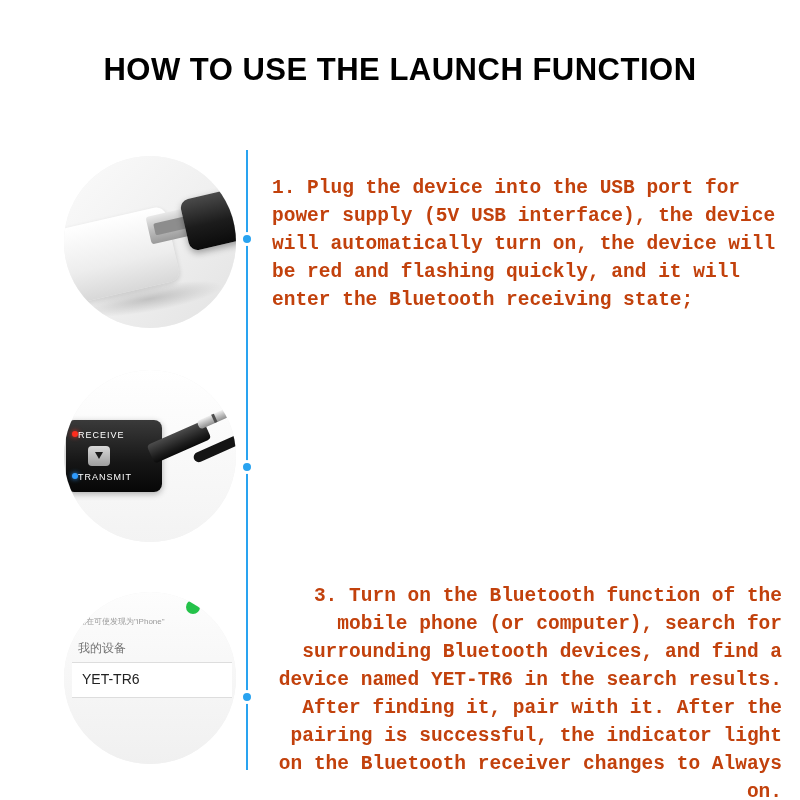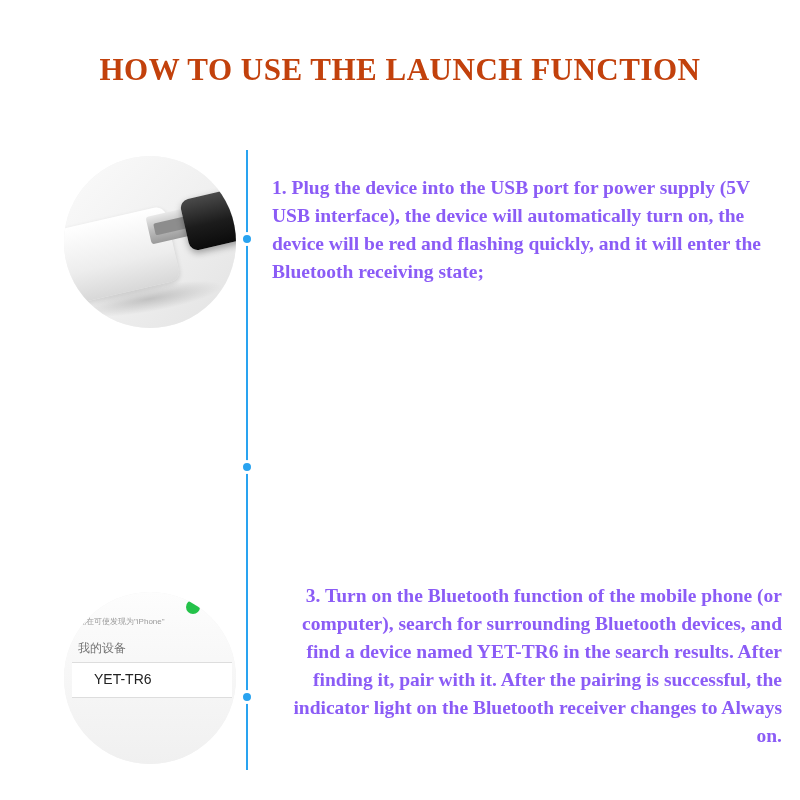--- a/index.html
+++ b/index.html
@@ -17,25 +17,25 @@
     position: relative;
     width: 800px;
     height: 800px;
   }
   .title {
     position: absolute;
     top: 52px;
     left: 0;
     width: 800px;
     text-align: center;
-    font-family: Liberation Serif, serif;
+    font-family: Liberation Sans, sans-serif;
     font-weight: bold;
     font-size: 31px;
     letter-spacing: 0.5px;
-    color: #c2410c;
+    color: #000000;
     white-space: nowrap;
   }
   
   .timeline {
     position: absolute;
     left: 246px;
     top: 150px;
     width: 2px;
     height: 620px;
     background: #29a3f0;
@@ -73,25 +73,25 @@
     box-sizing: border-box;
   }
   .bullet-1 { top: 82px; }
   .bullet-2 { top: 90px; }
   .bullet-3 { top: 120px; }
 
   .text {
     position: absolute;
     left: 272px;
     width: 510px;
-    font-family: Liberation Serif, serif;
+    font-family: Liberation Mono, monospace;
     font-weight: bold;
     font-size: 19.5px;
     line-height: 28px;
-    color: #8b5cf6;
+    color: #c2410c;
   }
   .text-1 { top: 24px; }
   .text-2 { top: 40px; }
   .text-3 { top: 12px; text-align: right; }
 
   
   .img1-bg {
     position: absolute; inset: 0;
     background: linear-gradient(135deg,#fbfbfb 0%,#efefef 55%,#e2e2e2 100%);
   }
@@ -242,21 +242,21 @@
   }
   .img3-cell {
     position:absolute;
     left: 8px; top: 70px;
     width: 160px; height: 34px;
     background:#ffffff;
     border-top:1px solid #dddddd;
     border-bottom:1px solid #dddddd;
   }
   .img3-cell span {
-    position:absolute; left: 22px; top: 8px;
+    position:absolute; left: 10px; top: 8px;
     font-family:"Liberation Sans", sans-serif;
     font-size: 14px;
     color:#222222;
   }
   .img3-greendot {
     position:absolute;
     left: 122px; top: 8px;
     width: 14px; height: 14px;
     border-radius:50%;
     background:#24c24a;
@@ -280,20 +280,33 @@
       <div class="img1-black-body">
         <div class="dot"></div>
         <div class="slot"></div>
       </div>
     </div>
     <div class="bullet bullet-1"></div>
     <div class="text text-1">1. Plug the device into the USB port for power supply (5V USB interface), the device will automatically turn on, the device will be red and flashing quickly, and it will enter the Bluetooth receiving state;</div>
   </div>
 
   <div class="row row-2">
+    <div class="photo photo-2">
+      <div class="img2-bg"></div>
+      <div class="img2-device">
+        <div class="img2-led img2-led-red"></div>
+        <div class="img2-label img2-label-rec">RECEIVE</div>
+        <div class="img2-btn"></div>
+        <div class="img2-led img2-led-blue"></div>
+        <div class="img2-label img2-label-tra">TRANSMIT</div>
+      </div>
+      <div class="img2-cable"></div>
+      <div class="img2-jack-body"></div>
+      <div class="img2-jack-pin"></div>
+    </div>
     <div class="bullet bullet-2"></div>
   </div>
 
   <div class="row row-3">
     <div class="photo photo-3">
       <div class="img3-bg"></div>
       <div class="img3-note">现在可使发现为"iPhone"</div>
       <div class="img3-section">我的设备</div>
       <div class="img3-cell">
         <span>YET-TR6</span>

